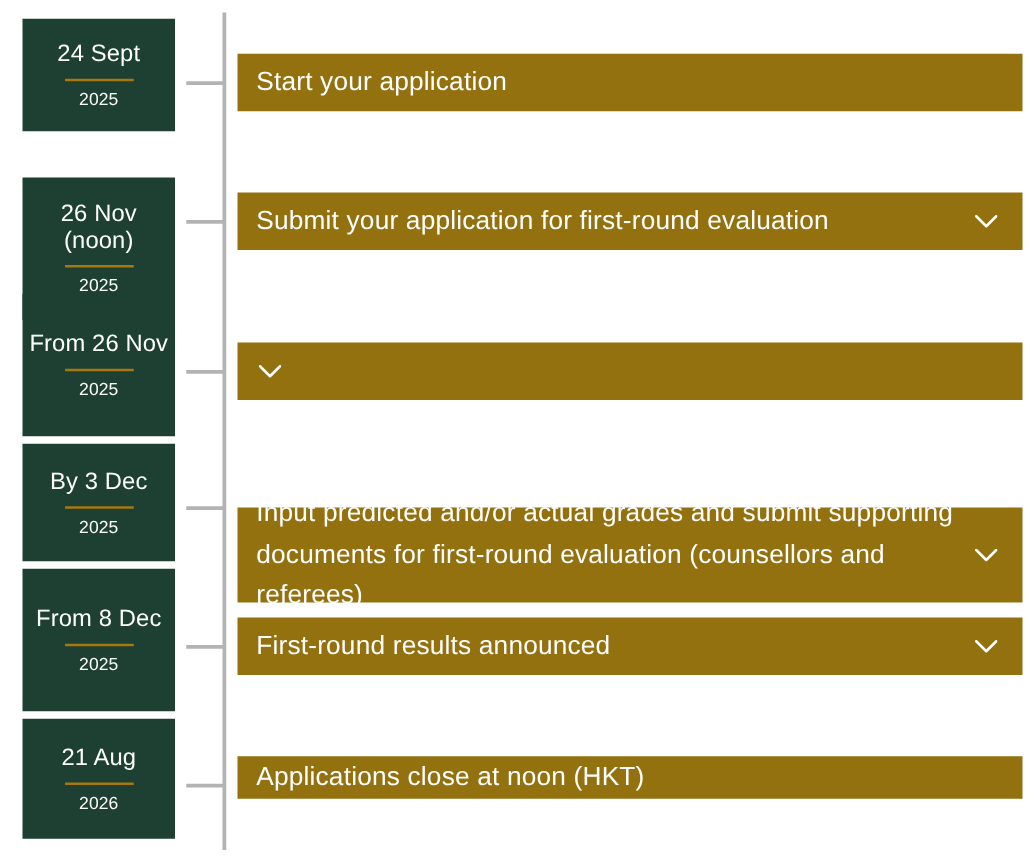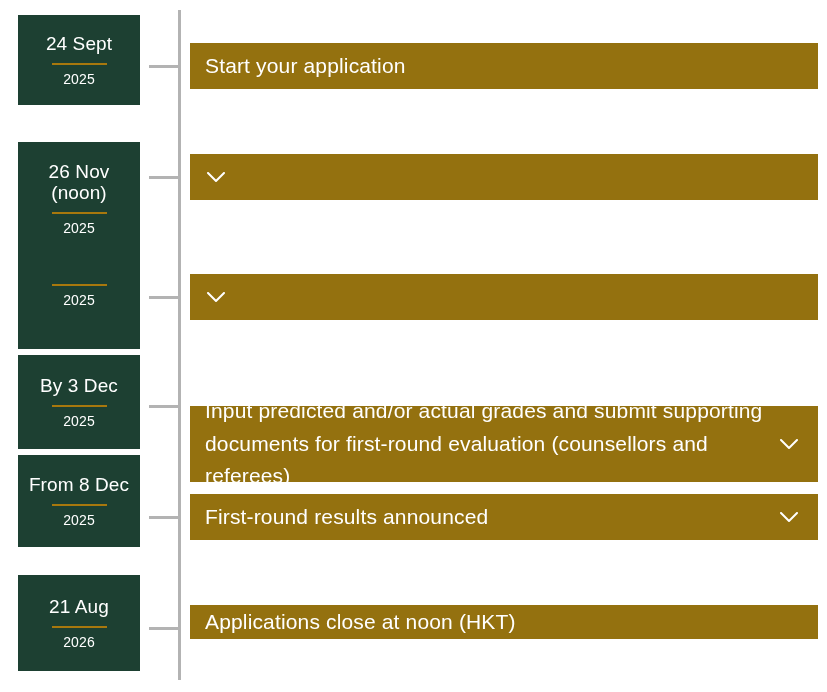--- a/index.html
+++ b/index.html
@@ -140,30 +140,32 @@
 
   <div class="row">
     <div class="date-card" style="top:115px; height:114px;margin-top:27px;">
       <div class="date-day">26 Nov
 (noon)</div>
       <div class="date-rule"></div>
       <div class="date-year">2025</div>
     </div>
     <div class="connector" style="top:176px;"></div>
     <div class="event-bar" style="top:154px; height:46px;">
+      <div class="event-text">Submit your application for first-round evaluation</div>
       <div class="chevron">
         <svg width="18" height="11" viewBox="0 0 18 11">
             <path d="M1 1L9 9L17 1" stroke="#ffffff" stroke-width="2" fill="none" stroke-linecap="round" stroke-linejoin="round"></path>
           </svg>
       </div>
     </div>
   </div>
 
   <div class="row">
     <div class="date-card" style="top:235px; height:114px;">
+      <div class="date-day">From 26 Nov</div>
       <div class="date-rule"></div>
       <div class="date-year">2025</div>
     </div>
     <div class="connector" style="top:296px;"></div>
     <div class="event-bar" style="top:274px; height:46px;">
       <div class="chevron">
         <svg width="18" height="11" viewBox="0 0 18 11">
             <path d="M1 1L9 9L17 1" stroke="#ffffff" stroke-width="2" fill="none" stroke-linecap="round" stroke-linejoin="round"></path>
           </svg>
       </div>
@@ -181,21 +183,21 @@
       <div class="event-text">Input predicted and/or actual grades and submit supporting documents for first-round evaluation (counsellors and referees)</div>
       <div class="chevron">
         <svg width="18" height="11" viewBox="0 0 18 11">
             <path d="M1 1L9 9L17 1" stroke="#ffffff" stroke-width="2" fill="none" stroke-linecap="round" stroke-linejoin="round"></path>
           </svg>
       </div>
     </div>
   </div>
 
   <div class="row">
-    <div class="date-card" style="top:455px; height:92px;">
+    <div class="date-card" style="top:455px; height:114px;">
       <div class="date-day">From 8 Dec</div>
       <div class="date-rule"></div>
       <div class="date-year">2025</div>
     </div>
     <div class="connector" style="top:516px;"></div>
     <div class="event-bar" style="top:494px; height:46px;">
       <div class="event-text">First-round results announced</div>
       <div class="chevron">
         <svg width="18" height="11" viewBox="0 0 18 11">
             <path d="M1 1L9 9L17 1" stroke="#ffffff" stroke-width="2" fill="none" stroke-linecap="round" stroke-linejoin="round"></path>

